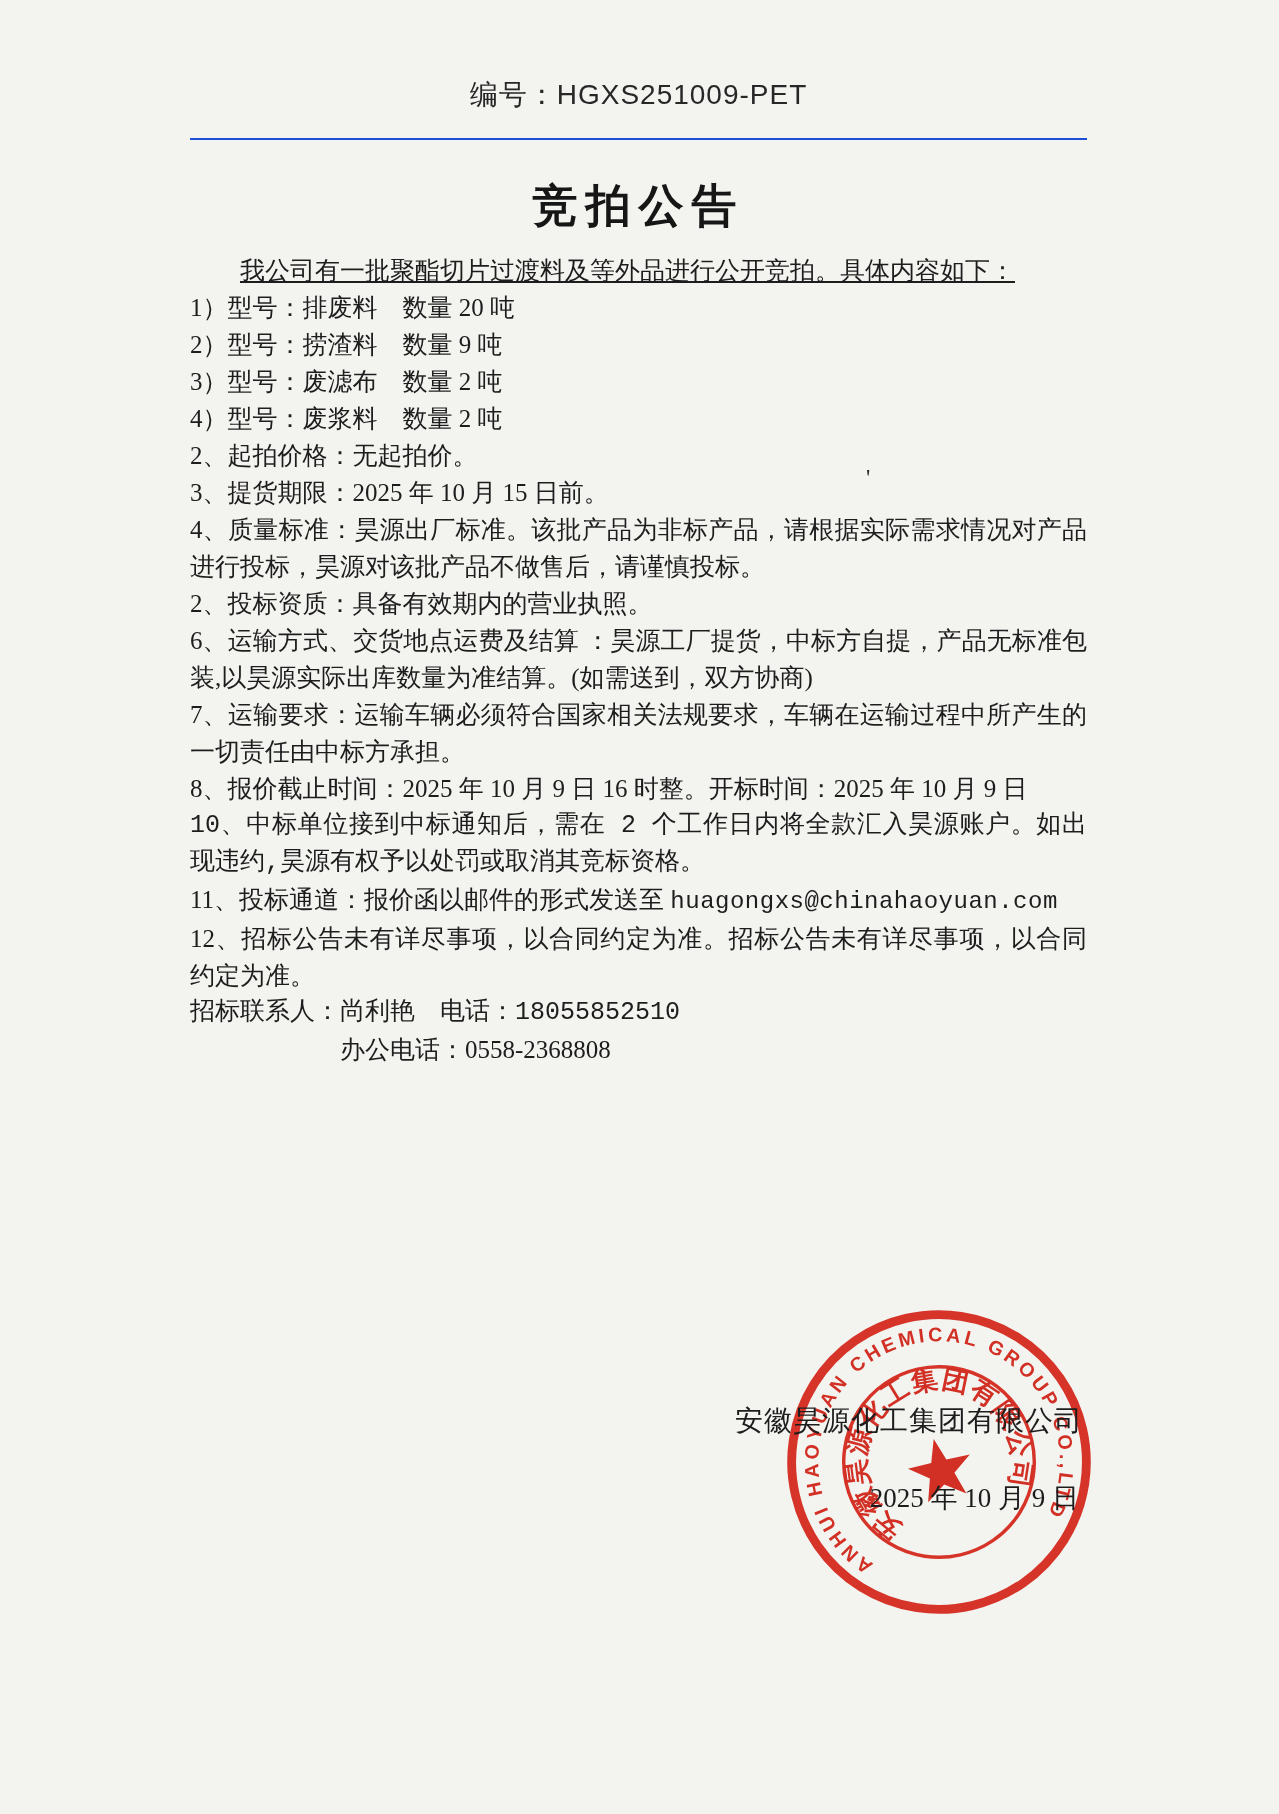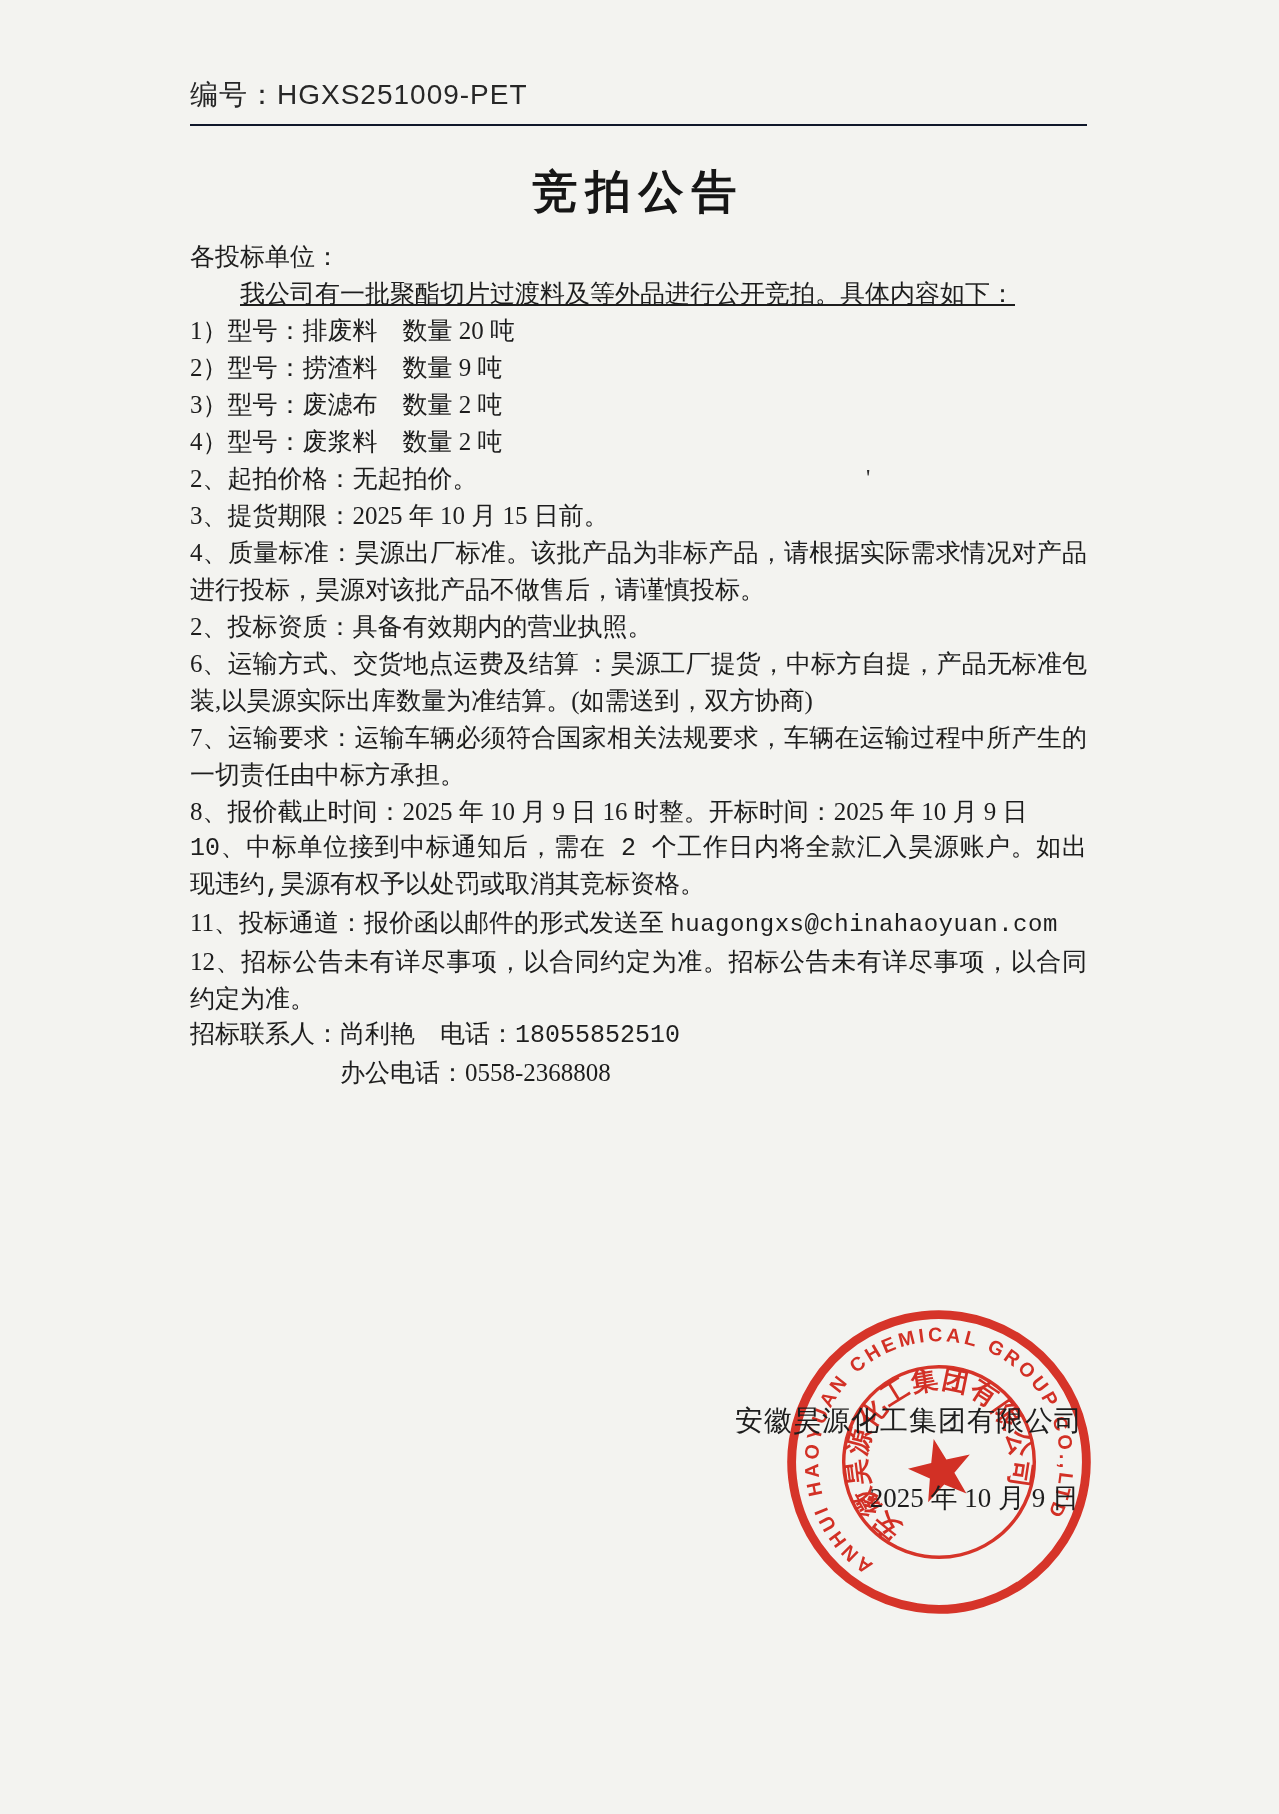--- a/index.html
+++ b/index.html
@@ -8,27 +8,27 @@
     width:1279px;height:1814px;
     background:#f3f3f0;
     font-family:"Liberation Serif","DejaVu Serif",serif;
     color:#1d1d1d;
     overflow:hidden;
     margin:0 auto;
   }
   .content{padding:0 192px 0 190px;}
   .doc-header{
     padding-top:76px;
-    padding-bottom:10px;
-    text-align:left;
+    padding-bottom:24px;
+    text-align:center;
     font-family:"Liberation Sans","DejaVu Sans",sans-serif;
     font-size:28px;
     letter-spacing:1px;
     color:#272727;
-    border-bottom:2px solid #0f172a;
+    border-bottom:2px solid #1d4ed8;
   }
   .title{
     margin:36px 0 16px 0;
     text-align:center;
     font-size:45px;
     font-weight:bold;
     letter-spacing:8px;
     color:#161616;
   }
   .salutation{
@@ -104,21 +104,20 @@
 <div class="page">
 
   <div class="content">
 
     <div class="doc-header">
       <span>编号：HGXS251009-PET</span>
     </div>
 
     <h1 class="title">竞拍公告</h1>
 
-    <p class="line salutation">各投标单位：</p>
 
     <p class="line indent mt6">我公司有一批聚酯切片过渡料及等外品进行公开竞拍。具体内容如下：</p>
 
     <p class="line">1）型号：排废料　数量 20 吨</p>
     <p class="line">2）型号：捞渣料　数量 9 吨</p>
     <p class="line">3）型号：废滤布　数量 2 吨</p>
     <p class="line">4）型号：废浆料　数量 2 吨</p>
     <p class="line">2、起拍价格：无起拍价。</p>
     <p class="line">3、提货期限：2025 年 10 月 15 日前。</p>
     <p class="line">4、质量标准：昊源出厂标准。该批产品为非标产品，请根据实际需求情况对产品进行投标，昊源对该批产品不做售后，请谨慎投标。</p>

